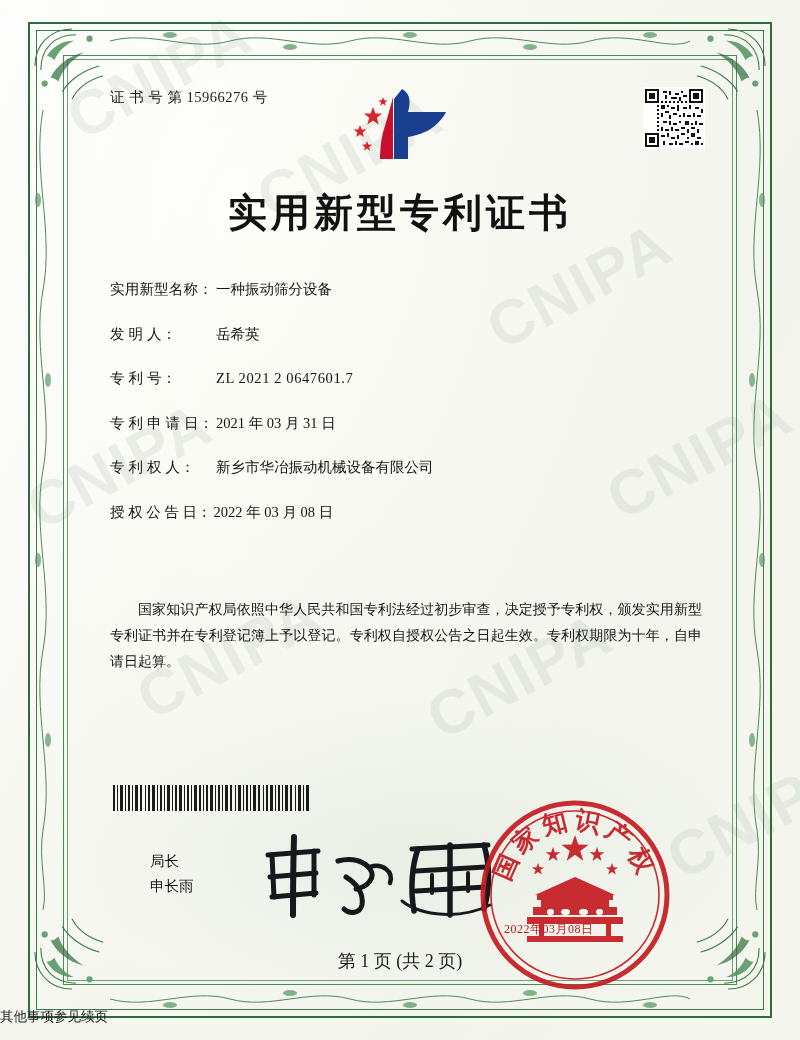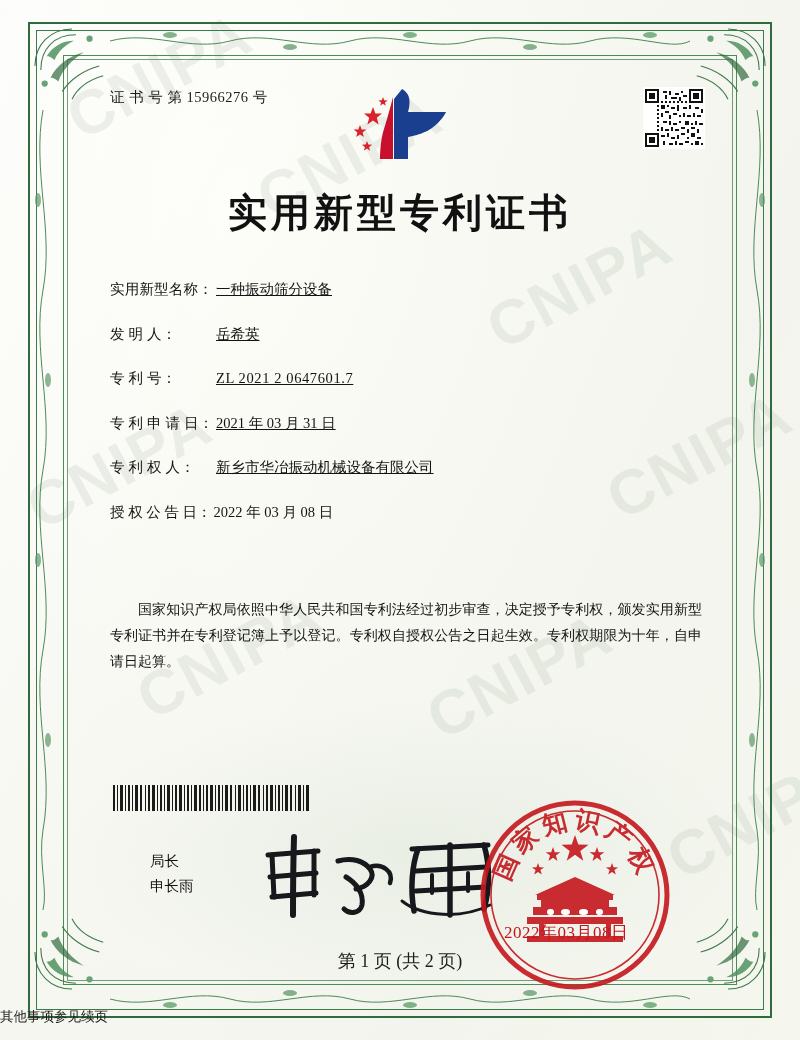--- a/index.html
+++ b/index.html
@@ -158,21 +158,20 @@
     line-height: 1.45;
   }
   .flabel {
     width: 106px;
     flex: 0 0 106px;
     letter-spacing: 0.2px;
     white-space: nowrap;
   }
   .fvalue {
     flex: 1 1 auto;
-    text-decoration: underline;
   }
   .fvalue.mono-num {
     letter-spacing: 0.6px;
   }
   .fvalue .cont {
     display: block;
   }
 
   .frow.pair .pair-left {
     display: flex;
@@ -227,21 +226,21 @@
 
   
   .seal {
     position: absolute;
     left: 408px; top: 736px;
     width: 200px; height: 200px;
   }
   .seal-date {
     position: absolute;
     left: 437px; top: 862px;
-    font-size: 17px;
+    font-size: 12px;
     color: #c4161c;
     letter-spacing: 0.5px;
     font-family: "Liberation Serif", serif;
   }
 
   .page-num {
     position: absolute;
     left: 0; right: 0; top: 890px;
     text-align: center;
     font-size: 18px;

